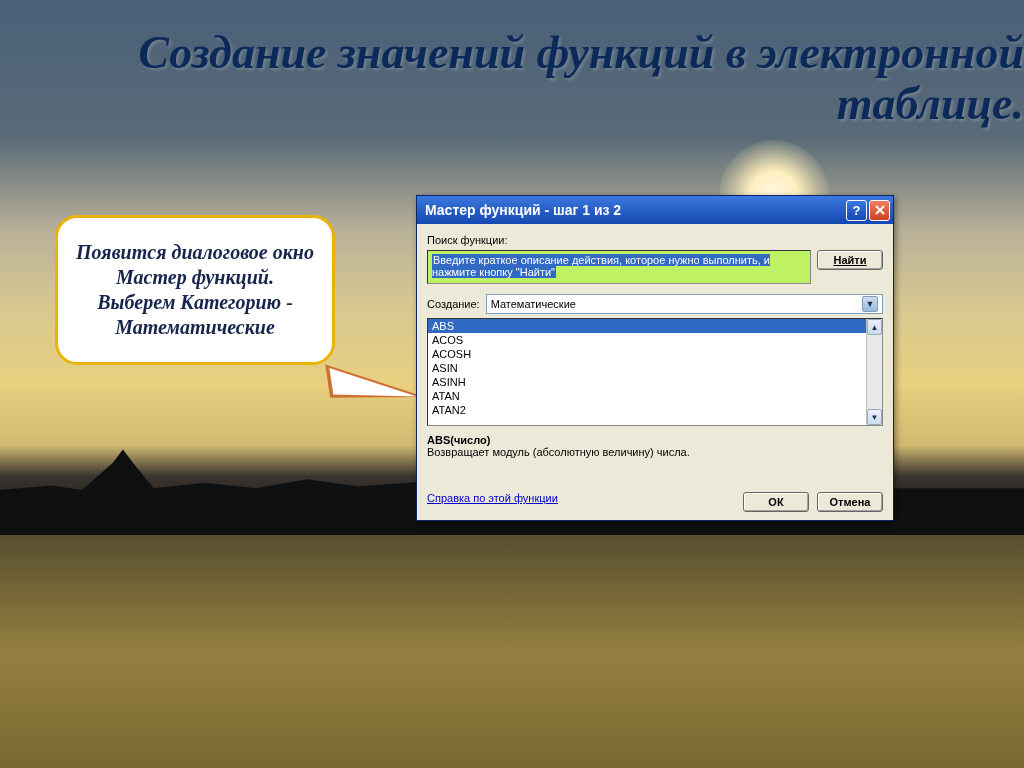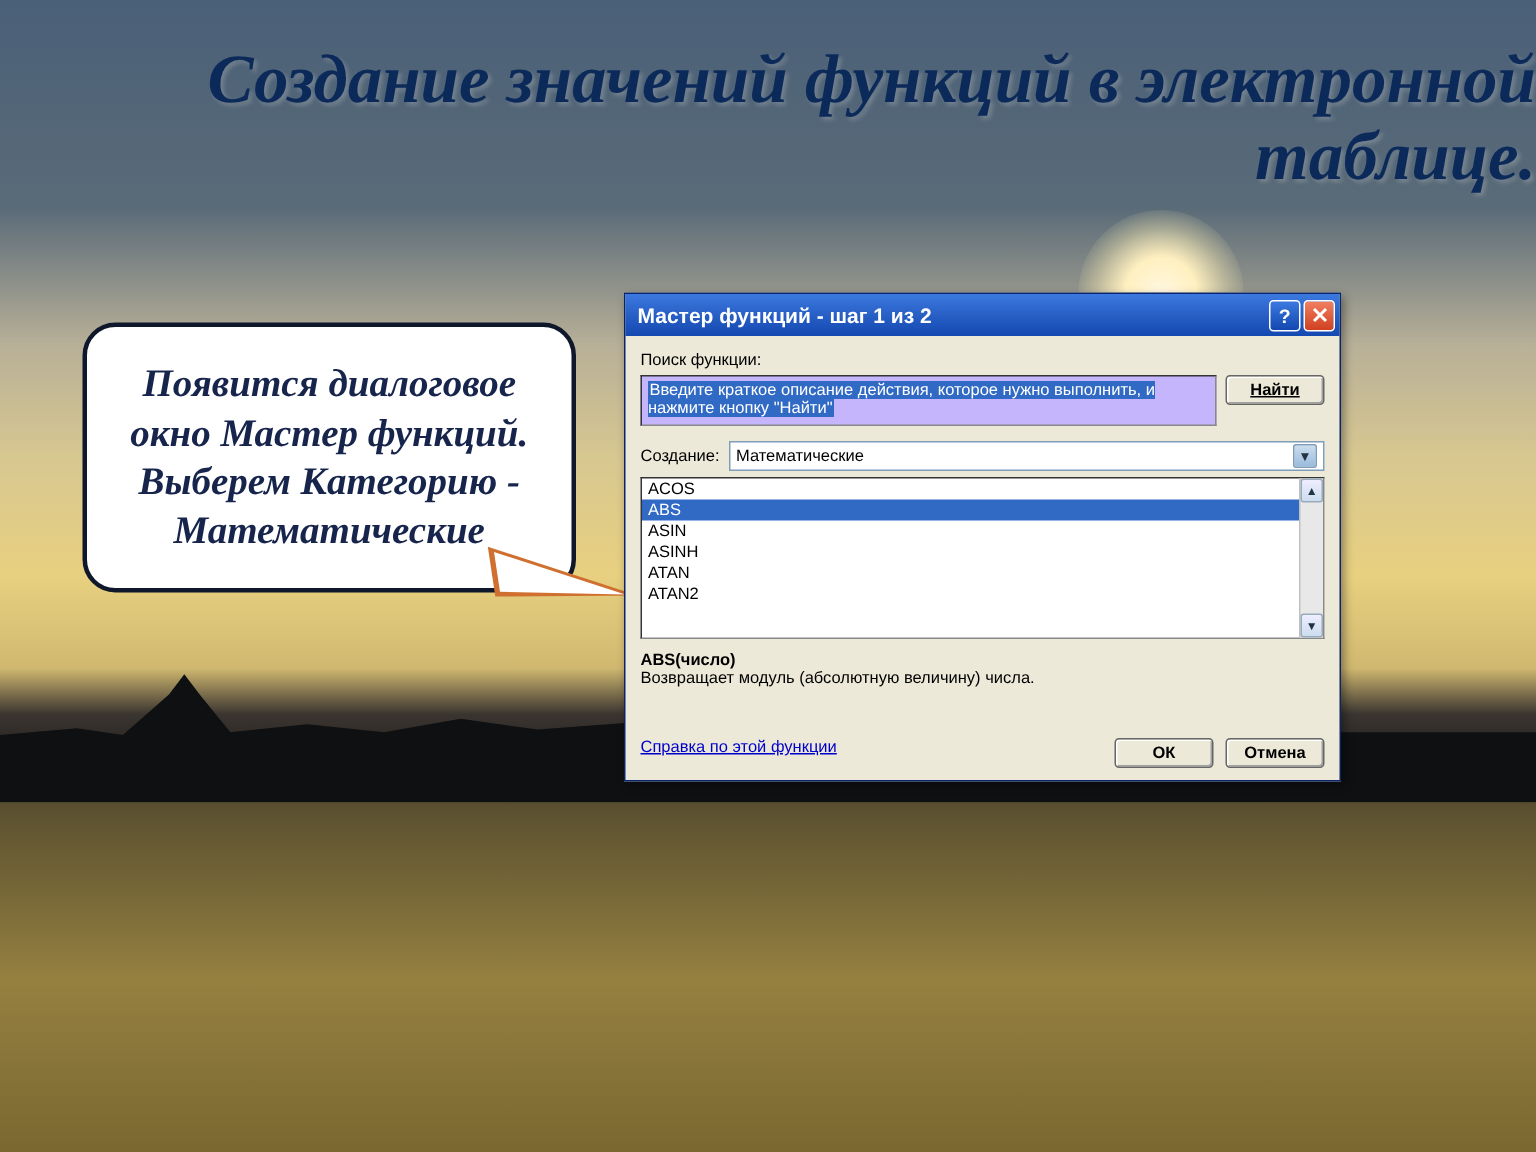--- a/index.html
+++ b/index.html
@@ -54,29 +54,29 @@
     font-style: italic;
     font-size: 46px;
     line-height: 1.1;
     color: #0b2a5a;
     text-shadow: 2px 2px 3px rgba(200,200,200,0.3);
   }
   .bubble {
     position: absolute;
     top: 215px;
     left: 55px;
-    width: 329px;
+    width: 280px;
     background: #ffffff;
-    border: 3px solid #0f172a;
+    border: 3px solid #eab308;
     border-radius: 22px;
     padding: 22px 18px;
     font-family: "Bookman Old Style", Georgia, serif;
     font-style: italic;
     font-weight: bold;
-    font-size: 26px;
+    font-size: 20px;
     line-height: 1.25;
     text-align: center;
     color: #17254d;
   }
   .bubble-tail {
     position: absolute;
     top: 380px;
     left: 318px;
     width: 0; height: 0;
     border-left: 15px solid transparent;
@@ -131,21 +131,21 @@
   .tbbtn.close { background: linear-gradient(to bottom,#f08060,#d04020); }
   .dlg-body {
     padding: 10px 10px 8px 10px;
     position: relative;
   }
   .lbl { display: block; margin-bottom: 4px; font-size: 11px; }
   .row { display: flex; align-items: flex-start; gap: 6px; }
   .search-box {
     flex: 1;
     border: 1px inset #888;
-    background: #c4b5fd;
+    background: #bef264;
     padding: 3px 4px;
     height: 34px;
     font-size: 11px;
     overflow: hidden;
   }
   .search-box .sel {
     background: #316ac5;
     color: #fff;
     padding: 0 1px;
     display: inline;
@@ -258,22 +258,23 @@
     <div class="cat-row">
       <span>Создание:</span>
       <div class="select">
         <span>Математические</span>
         <span class="arrow">▼</span>
       </div>
     </div>
 
     <div class="listbox-wrap">
       <div class="listbox" id="fn-list">
+          <div class="li-item sel">ABS</div>
           <div class="li-item">ACOS</div>
-          <div class="li-item sel">ABS</div>
+          <div class="li-item">ACOSH</div>
           <div class="li-item">ASIN</div>
           <div class="li-item">ASINH</div>
           <div class="li-item">ATAN</div>
           <div class="li-item">ATAN2</div>
         </div>
       <div class="sb">
         <div class="sbbtn">▲</div>
         <div class="sbtrack"></div>
         <div class="sbbtn">▼</div>
       </div>

